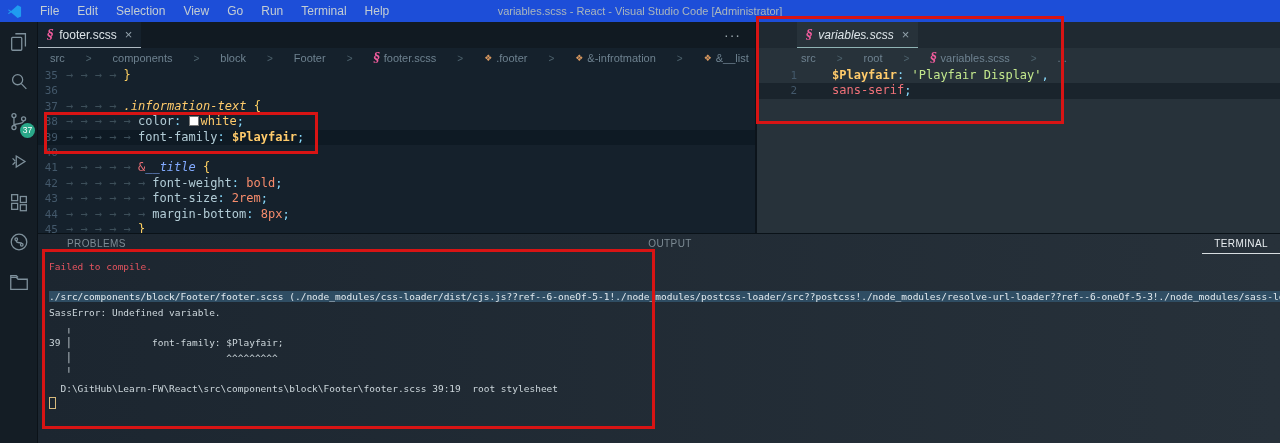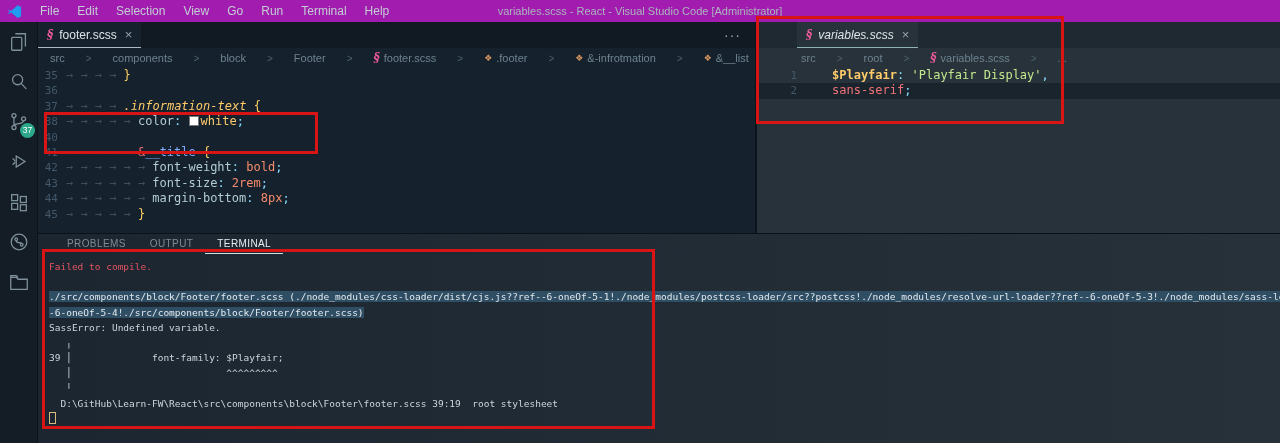--- a/index.html
+++ b/index.html
@@ -1,21 +1,21 @@
 <!DOCTYPE html>
 <html><head>
 <meta charset="utf-8">
 <style>
   * { margin:0; padding:0; box-sizing:border-box; }
   html,body { background:#000; }
   #stage { position:relative; width:1280px; height:443px; overflow:hidden;
            font-family:"Liberation Sans", sans-serif; background:#1d2935; }
 
   
-  #titlebar { position:absolute; left:0; top:0; right:0; height:22px; background:#a21caf;
+  #titlebar { position:absolute; left:0; top:0; right:0; height:22px; background:#1d4ed8;
               display:flex; align-items:center; z-index:5; }
   #vscode-logo { width:15px; height:15px; margin:0 9px 0 7px; flex:0 0 auto; }
   .menu-item { color:#c3cdd3; font-size:12px; padding:0 9px; height:22px; line-height:22px; cursor:default; }
   #window-title { position:absolute; left:50%; transform:translateX(-50%); color:#aab6bd; font-size:11px; white-space:nowrap; }
 
   
   #activitybar { position:absolute; left:0; top:22px; bottom:0; width:38px; background:#141d25;
                  border-right:1px solid #0b1218; z-index:4; }
   .act-cell { position:relative; width:38px; height:40px; display:flex; align-items:center; justify-content:center; }
   .act-cell svg { stroke:#7e909b; fill:none; stroke-width:1.4; }
@@ -59,29 +59,29 @@
   #group-right .code { padding-left:35px; }
   .tabws { display:inline-block; width:14.4px; color:#3c4e59; }
   .tok-selector { color:#ffcb6b; font-style:italic; }
   .tok-prop { color:#b2ccd6; }
   .tok-punct { color:#89ddff; }
   .tok-brace { color:#ffd162; }
   .tok-var { color:#ffcb6b; font-weight:bold; }
   .tok-val { color:#ffcb6b; }
   .tok-num { color:#f78c6c; }
   .tok-amp { color:#f07178; }
-  .tok-titlesel { color:#82aaff; }
+  .tok-titlesel { color:#82aaff; font-style:italic; }
   .tok-str { color:#c3e88d; }
   .tok-kw { color:#f07178; }
   .swatch { display:inline-block; width:8px; height:8px; background:#fff; outline:1px solid #777; margin:0 3px 0 1px; }
 
   
   #panel { position:absolute; left:38px; right:0; top:233px; bottom:0; background:linear-gradient(90deg,#1c2630,#27313a);
            border-top:1px solid #0a1218; }
-  #panel-header { height:20px; display:flex; align-items:center; padding-left:17px; }
+  #panel-header { height:20px; display:flex; align-items:center; padding-left:17px;justify-content:space-between; }
   .ptab { font-size:10px; letter-spacing:.4px; color:#7d8b94; padding:0 12px; height:20px; line-height:20px; cursor:pointer; }
   .ptab.active { color:#e8edf0; border-bottom:1px solid #d7dde0; }
   #terminal { position:absolute; left:0; right:0; top:20px; bottom:0; overflow:hidden;
               font-family:"DejaVu Sans Mono",monospace; font-size:9.5px; color:#ccd6db; padding:5px 0 0 11px; }
   .tline { height:15.2px; line-height:15.2px; white-space:pre; overflow:hidden; }
   .tsel { background:#2f4d63; color:#e2eaef; }
   .terr { color:#e5545f;text-align:center; }
   .cursor-box { display:inline-block; width:7px; height:12px; border:1px solid #d7ba7d; margin-top:1px; }
 
   
@@ -218,20 +218,21 @@
           <span class="bc-item">
             <span class="bc-ic-sym">❖</span>
             <span>.information-text</span>
           </span>
         </div>
       <div class="codearea" id="code-left">
           <div class="line"><span class="ln">35</span><span class="code"><span class="tabws">→</span><span class="tabws">→</span><span class="tabws">→</span><span class="tabws">→</span><span class="tok-brace">}</span></span></div>
           <div class="line"><span class="ln">36</span><span class="code"></span></div>
           <div class="line"><span class="ln">37</span><span class="code"><span class="tabws">→</span><span class="tabws">→</span><span class="tabws">→</span><span class="tabws">→</span><span class="tok-selector">.information-text</span><span> </span><span class="tok-brace">{</span></span></div>
           <div class="line"><span class="ln">38</span><span class="code"><span class="tabws">→</span><span class="tabws">→</span><span class="tabws">→</span><span class="tabws">→</span><span class="tabws">→</span><span class="tok-prop">color</span><span class="tok-punct">:</span><span> </span><span class="swatch"></span><span class="tok-val">white</span><span class="tok-punct">;</span></span></div>
+          <div class="line current"><span class="ln">39</span><span class="code"><span class="tabws">→</span><span class="tabws">→</span><span class="tabws">→</span><span class="tabws">→</span><span class="tabws">→</span><span class="tok-prop">font-family</span><span class="tok-punct">:</span><span> </span><span class="tok-var">$Playfair</span><span class="tok-punct">;</span></span></div>
           <div class="line"><span class="ln">40</span><span class="code"></span></div>
           <div class="line"><span class="ln">41</span><span class="code"><span class="tabws">→</span><span class="tabws">→</span><span class="tabws">→</span><span class="tabws">→</span><span class="tabws">→</span><span class="tok-amp">&amp;</span><span class="tok-titlesel">__title</span><span> </span><span class="tok-brace">{</span></span></div>
           <div class="line"><span class="ln">42</span><span class="code"><span class="tabws">→</span><span class="tabws">→</span><span class="tabws">→</span><span class="tabws">→</span><span class="tabws">→</span><span class="tabws">→</span><span class="tok-prop">font-weight</span><span class="tok-punct">:</span><span> </span><span class="tok-num">bold</span><span class="tok-punct">;</span></span></div>
           <div class="line"><span class="ln">43</span><span class="code"><span class="tabws">→</span><span class="tabws">→</span><span class="tabws">→</span><span class="tabws">→</span><span class="tabws">→</span><span class="tabws">→</span><span class="tok-prop">font-size</span><span class="tok-punct">:</span><span> </span><span class="tok-num">2rem</span><span class="tok-punct">;</span></span></div>
           <div class="line"><span class="ln">44</span><span class="code"><span class="tabws">→</span><span class="tabws">→</span><span class="tabws">→</span><span class="tabws">→</span><span class="tabws">→</span><span class="tabws">→</span><span class="tok-prop">margin-bottom</span><span class="tok-punct">:</span><span> </span><span class="tok-num">8px</span><span class="tok-punct">;</span></span></div>
           <div class="line"><span class="ln">45</span><span class="code"><span class="tabws">→</span><span class="tabws">→</span><span class="tabws">→</span><span class="tabws">→</span><span class="tabws">→</span><span class="tok-brace">}</span></span></div>
         </div>
     </div>
     <div class="group" id="group-right">
       <div class="tabbar">
@@ -269,21 +270,20 @@
   <div id="panel">
     <div id="panel-header">
         <div class="ptab">PROBLEMS</div>
         <div class="ptab">OUTPUT</div>
         <div class="ptab active">TERMINAL</div>
       </div>
     <div id="terminal">
         <div class="tline"><span class="terr">Failed to compile.</span></div>
         <div class="tline"><span></span></div>
         <div class="tline"><span class="tsel">./src/components/block/Footer/footer.scss (./node_modules/css-loader/dist/cjs.js??ref--6-oneOf-5-1!./node_modules/postcss-loader/src??postcss!./node_modules/resolve-url-loader??ref--6-oneOf-5-3!./node_modules/sass-loader/dist/cjs.js??ref-</span></div>
-        <div class="tline"><span class="tsel">-6-oneOf-5-4!./src/components/block/Footer/footer.scss)</span></div>
         <div class="tline"><span>SassError: Undefined variable.</span></div>
         <div class="tline"><span>   ╷</span></div>
         <div class="tline"><span>39 │              font-family: $Playfair;</span></div>
         <div class="tline"><span>   │                           ^^^^^^^^^</span></div>
         <div class="tline"><span>   ╵</span></div>
         <div class="tline"><span>  D:\GitHub\Learn-FW\React\src\components\block\Footer\footer.scss 39:19  root stylesheet</span></div>
         <div class="tline"><span class="cursor-box"></span></div>
       </div>
   </div>
 

